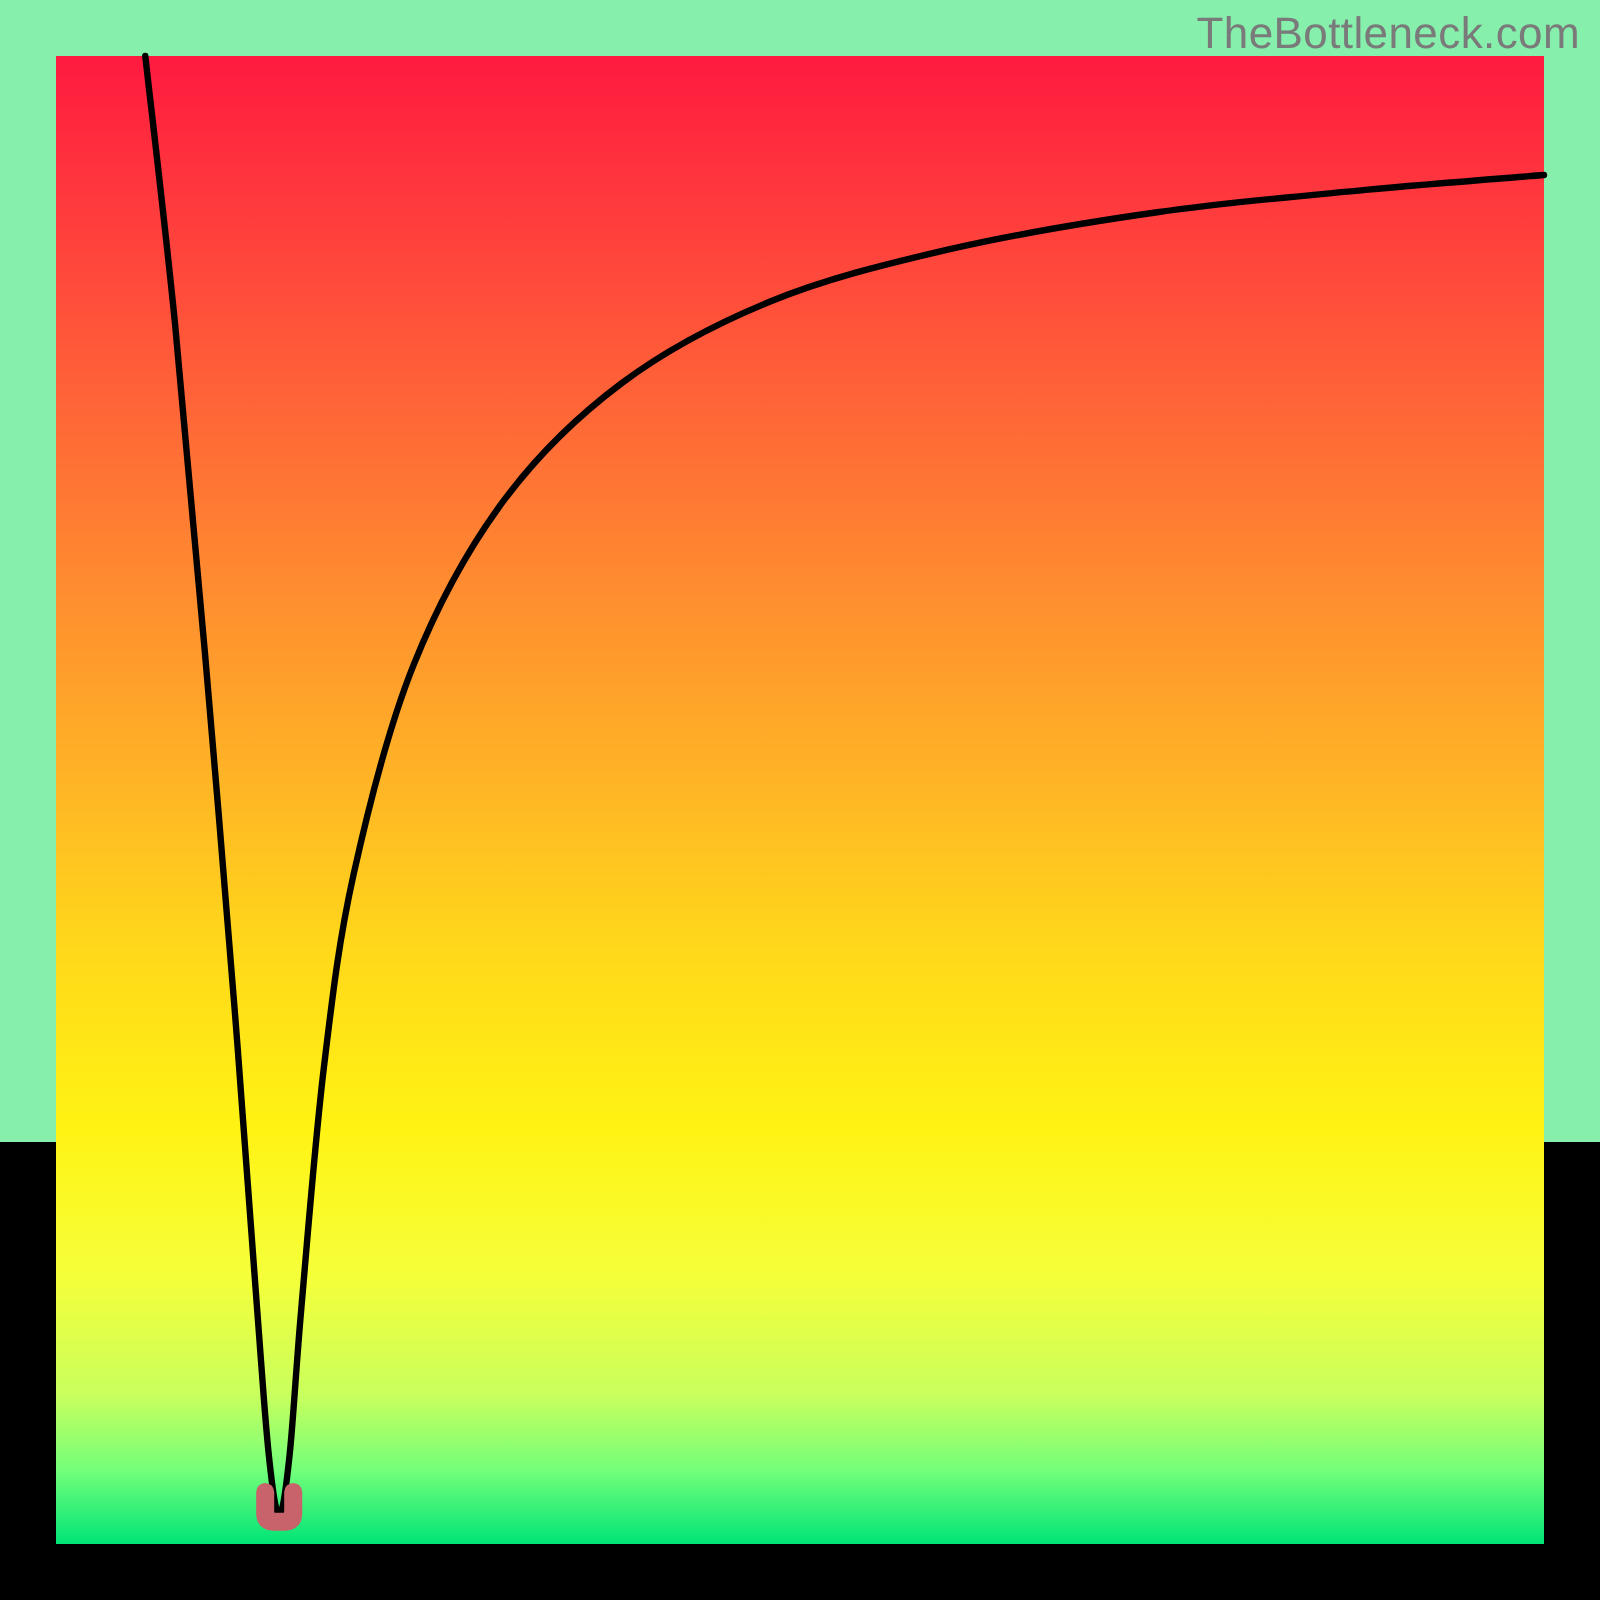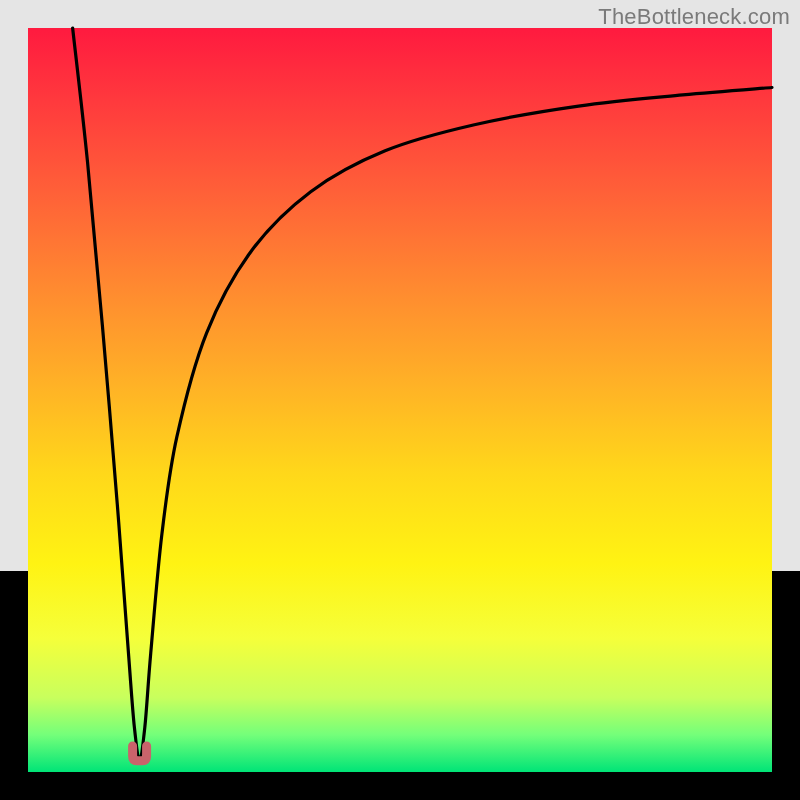--- a/index.html
+++ b/index.html
@@ -7,21 +7,21 @@
     padding: 0;
     width: 800px;
     height: 800px;
     background: #000;
     font-family: Arial, Helvetica, sans-serif;
   }
   .outer {
     position: relative;
     width: 800px;
     height: 571px;
-    background: #e5e5e5;
+    background: #86efac;
   }
   .plot-area {
     position: absolute;
     left: 28px;
     top: 28px;
     width: 744px;
     height: 744px;
     
     background: linear-gradient(to bottom,
       #ff1a3f 0%,

